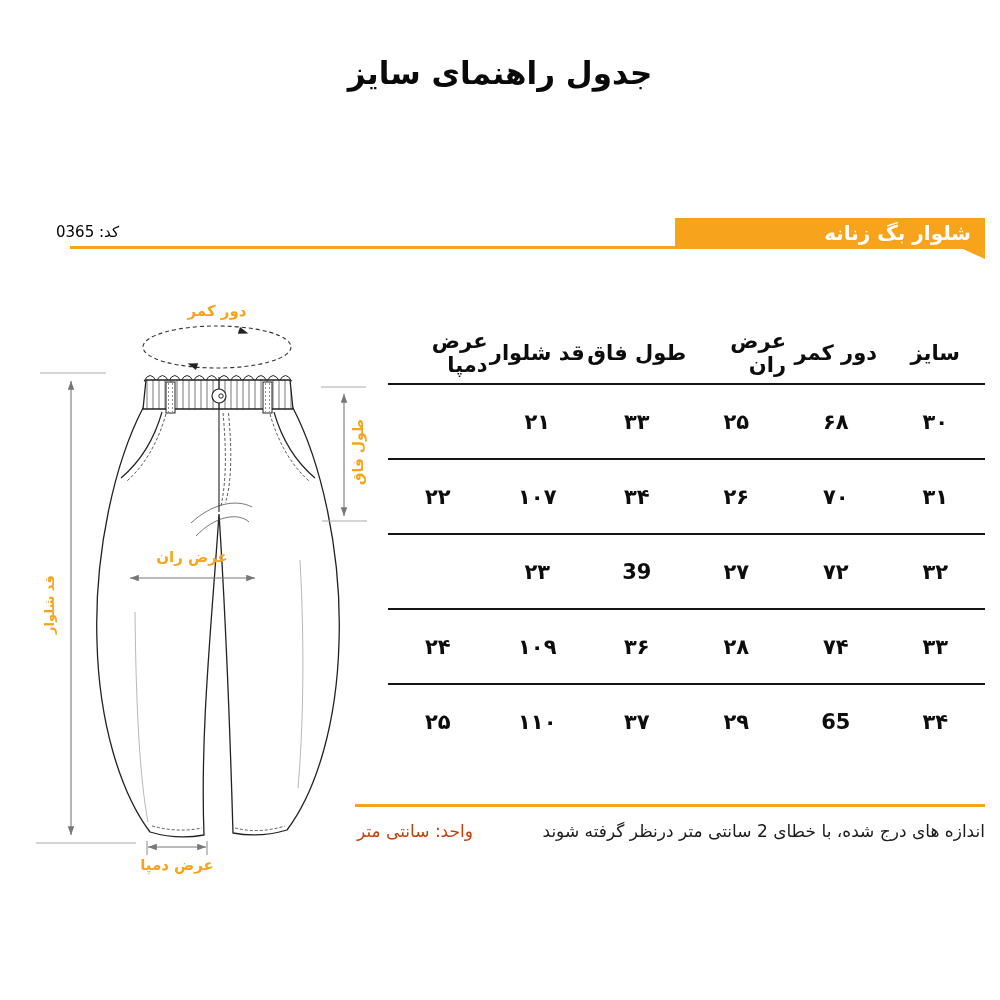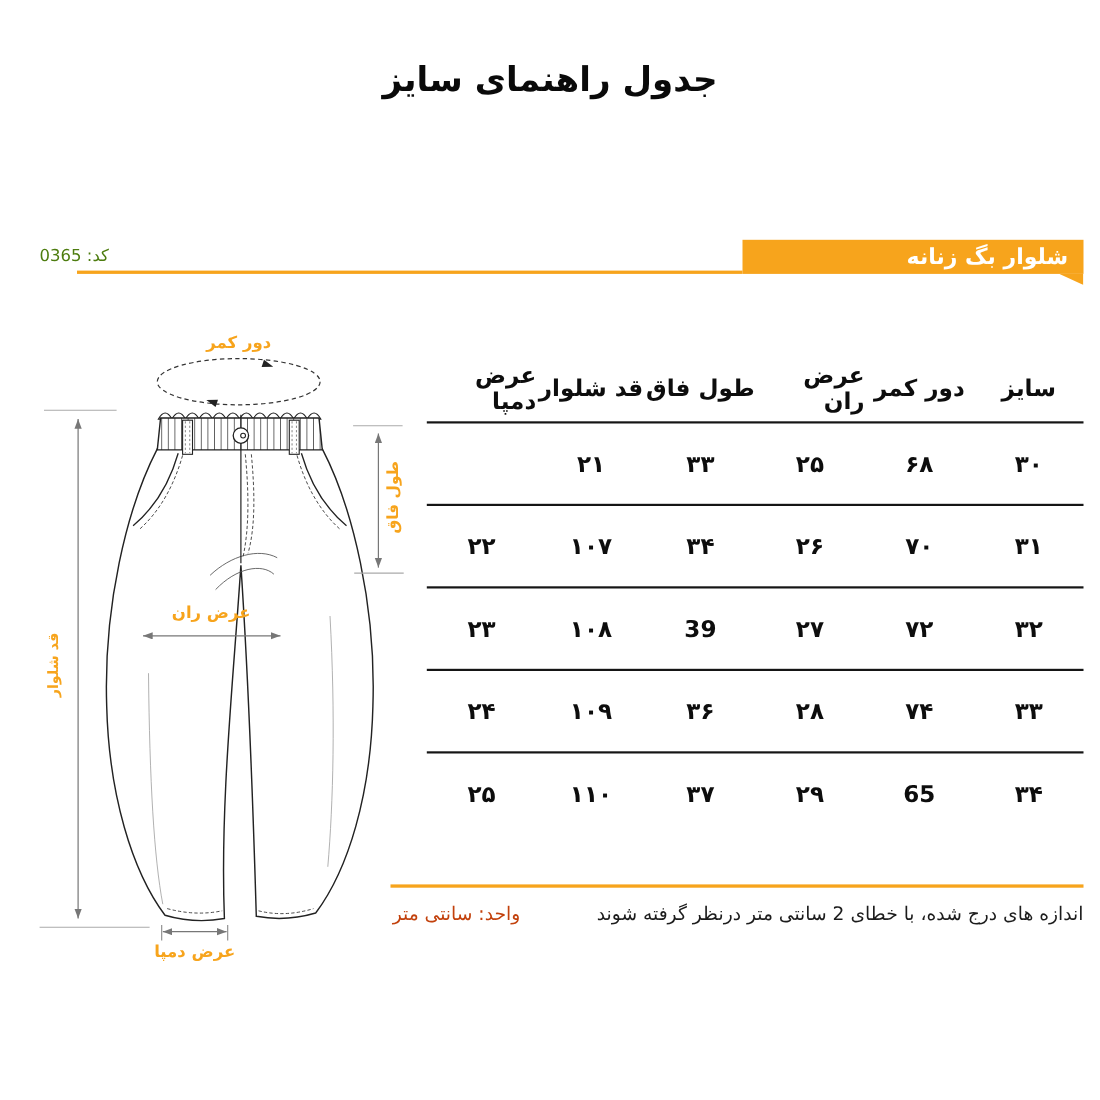--- a/index.html
+++ b/index.html
@@ -8,21 +8,21 @@
   .abs{position:absolute;}
   .rtl{direction:rtl;unicode-bidi:isolate;}
   .page-title{top:55px;left:0;width:1000px;text-align:center;font-size:31px;font-weight:bold;color:#0a0a0a;}
   
   .banner-band{left:675px;top:218px;width:310px;height:31px;background:#F7A41C;}
   .banner-text{width:100%;height:31px;line-height:31px;text-align:right;padding-right:14px;box-sizing:border-box;
                color:#fff;font-size:20px;font-weight:bold;}
   .banner-tail{left:963px;top:249px;width:22px;height:10px;background:#F7A41C;
                clip-path:polygon(0 0,100% 0,100% 100%);}
   .banner-line{left:70px;top:246px;width:605px;height:3px;background:#F7A41C;}
-  .code-label{left:36px;top:223px;font-size:15px;color:#4d7c0f;white-space:nowrap;}
+  .code-label{left:56px;top:223px;font-size:15px;color:#000000;white-space:nowrap;}
   
   .diag-label{color:#F7A41C;font-weight:bold;text-align:center;white-space:nowrap;}
   .lbl-waist{left:147px;top:302px;width:140px;font-size:15px;}
   .lbl-thigh{left:132px;top:548px;width:120px;font-size:15px;}
   .lbl-hem{left:117px;top:856px;width:120px;font-size:15px;}
   .lbl-crotch{left:318px;top:444px;width:80px;font-size:14px;transform:rotate(-90deg);transform-origin:center;}
   .lbl-length{left:9px;top:597px;width:80px;font-size:13px;transform:rotate(-90deg);transform-origin:center;}
   
   .size-table{left:388px;top:322px;width:597px;}
   .t-row{display:grid;grid-template-columns:repeat(6,1fr);direction:rtl;}
@@ -169,21 +169,20 @@
       <div class="t-cell">۲۶</div>
       <div class="t-cell">۳۴</div>
       <div class="t-cell">۱۰۷</div>
       <div class="t-cell">۲۲</div>
     </div>
     <div class="t-row t-body">
       <div class="t-cell">۳۲</div>
       <div class="t-cell">۷۲</div>
       <div class="t-cell">۲۷</div>
       <div class="t-cell">39</div>
-      <div class="t-cell">۱۰۸</div>
       <div class="t-cell">۲۳</div>
     </div>
     <div class="t-row t-body">
       <div class="t-cell">۳۳</div>
       <div class="t-cell">۷۴</div>
       <div class="t-cell">۲۸</div>
       <div class="t-cell">۳۶</div>
       <div class="t-cell">۱۰۹</div>
       <div class="t-cell">۲۴</div>
     </div>

